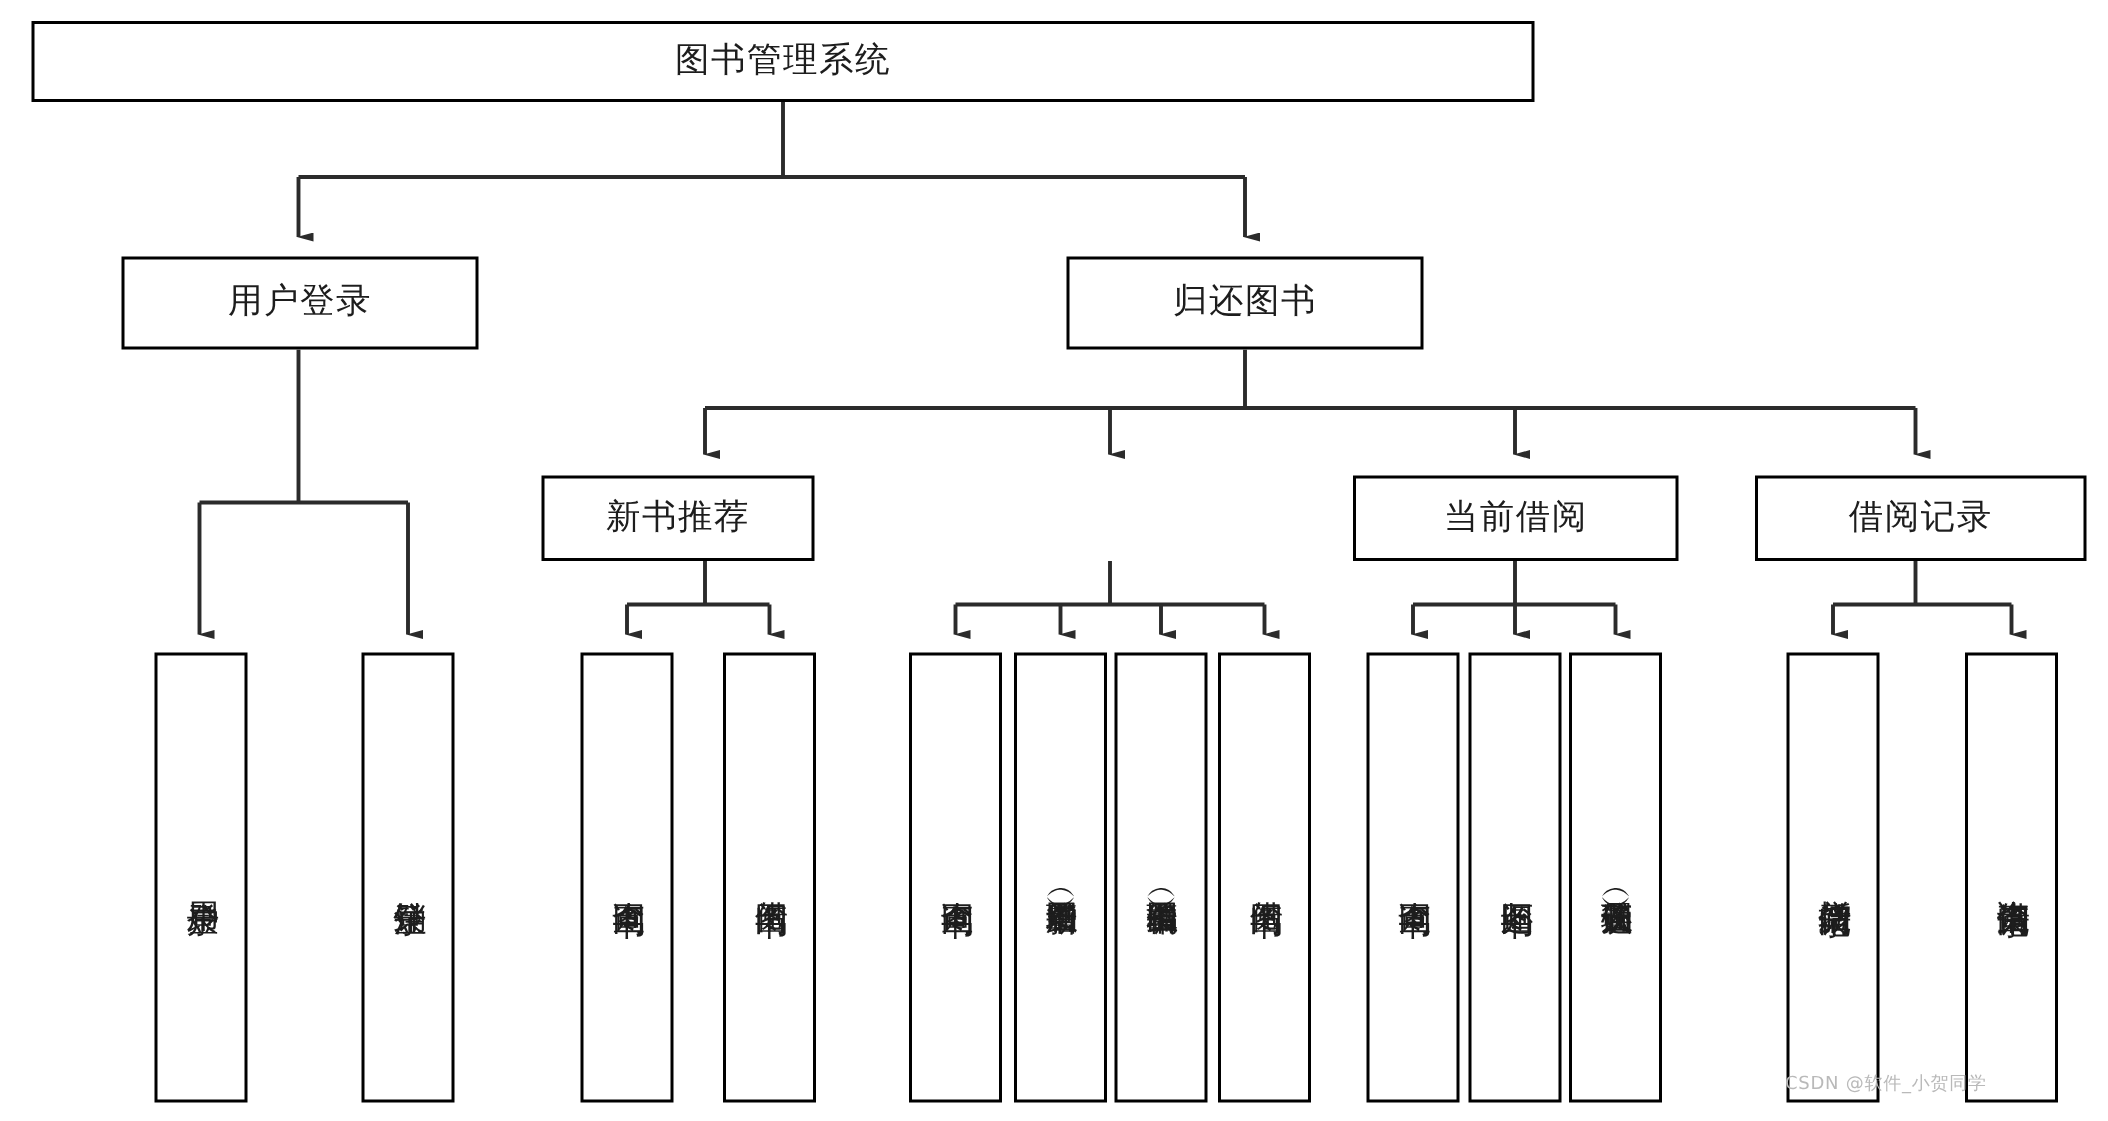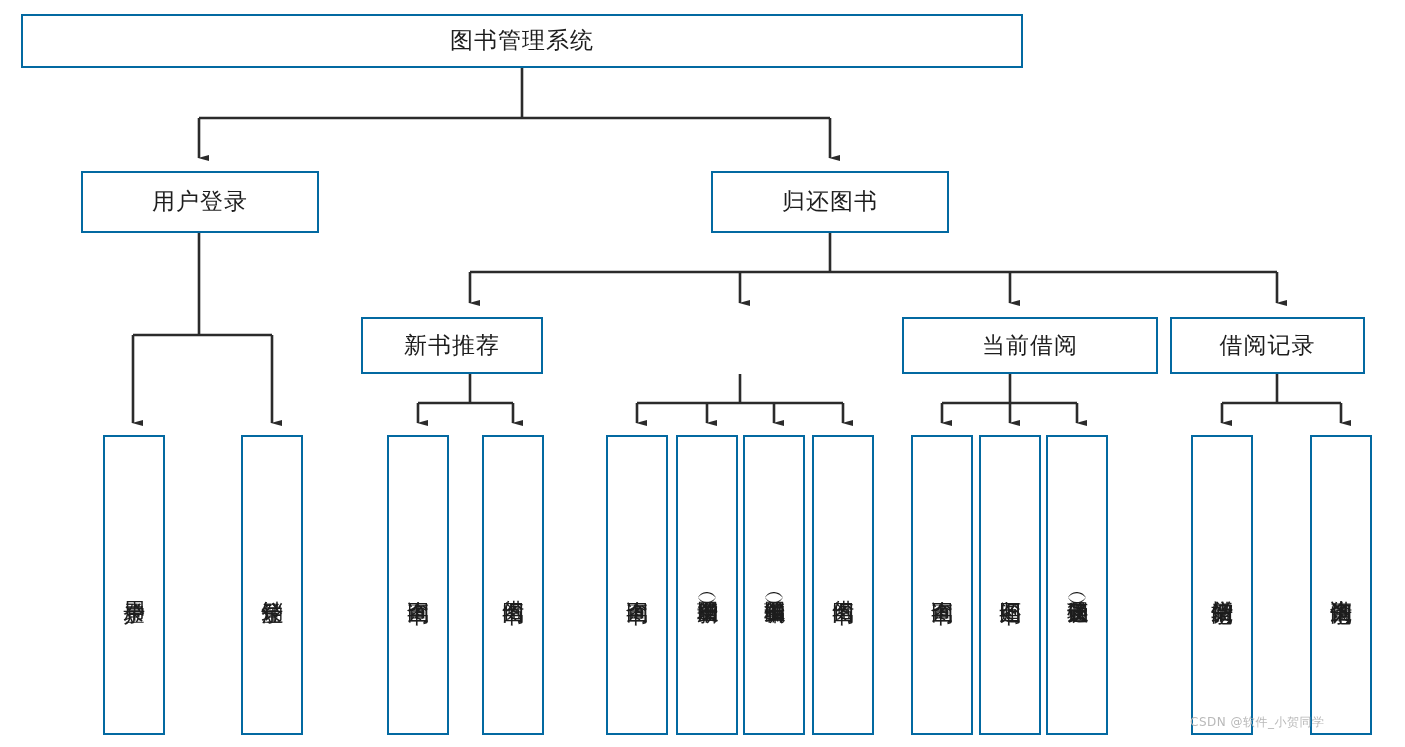--- a/index.html
+++ b/index.html
@@ -20,21 +20,21 @@
   #wires {
     position: absolute;
     left: 0;
     top: 0;
     width: 1405px;
     height: 747px;
   }
   .node {
     position: absolute;
     box-sizing: border-box;
-    border: 2px solid #0369a1;
+    border: 2px solid #000000;
     background: #ffffff;
     display: flex;
     align-items: center;
     justify-content: center;
     color: #1d1d1d;
   }
   .node.h {
     font-size: 23px;
     letter-spacing: 1px;
     line-height: 1.1;
@@ -128,24 +128,24 @@
   <div class="node h" style="left:81px; top:171px; width:238px; height:62px;">
     <span>用户登录</span>
   </div>
   <div class="node h" style="left:711px; top:171px; width:238px; height:62px;">
     <span>归还图书</span>
   </div>
 
   <div class="node h" style="left:361px; top:317px; width:182px; height:57px;">
     <span>新书推荐</span>
   </div>
-  <div class="node h" style="left:902px; top:317px; width:256px; height:57px;">
+  <div class="node h" style="left:902px; top:317px; width:217px; height:57px;">
     <span>当前借阅</span>
   </div>
-  <div class="node h" style="left:1170px; top:317px; width:195px; height:57px;">
+  <div class="node h" style="left:1170px; top:317px; width:221px; height:57px;">
     <span>借阅记录</span>
   </div>
 
   <div class="node v" style="left:103px; top:435px; width:62px; height:300px;">
     <span class="vtext">用户登录</span>
   </div>
   <div class="node v" style="left:241px; top:435px; width:62px; height:300px;">
     <span class="vtext">注销登录</span>
   </div>
 

